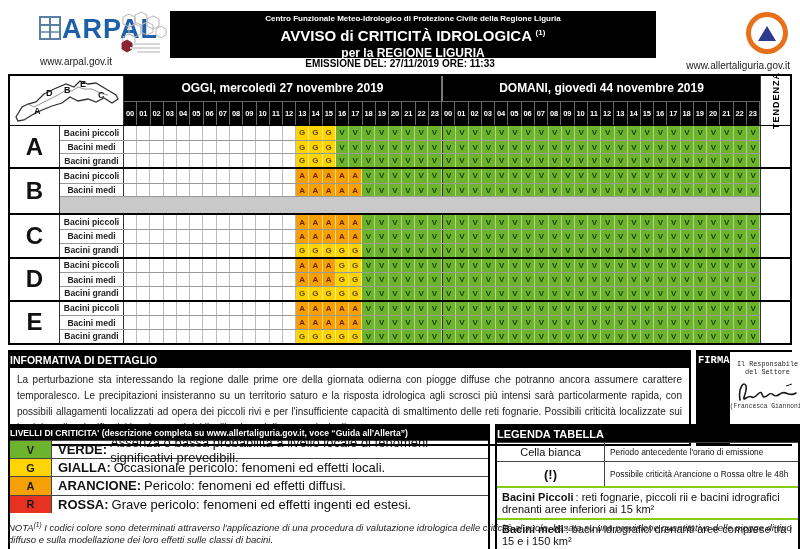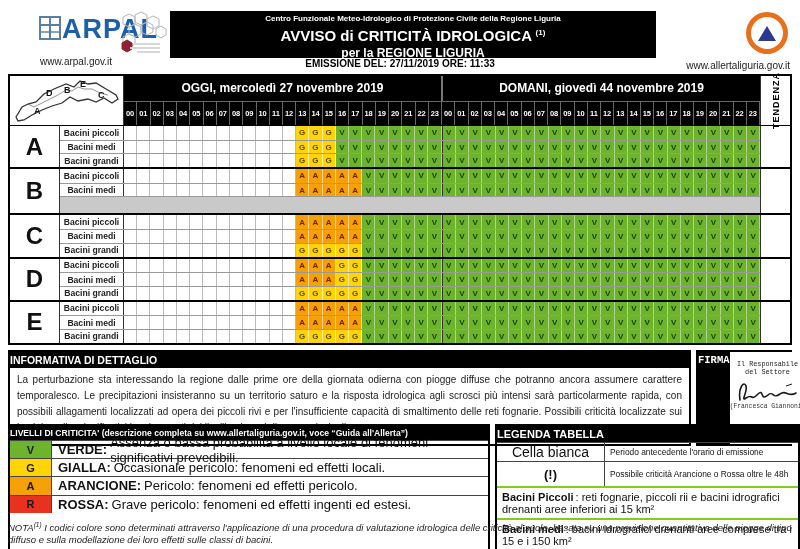--- a/index.html
+++ b/index.html
@@ -69,21 +69,21 @@
 
   
   .legwrap { position:absolute; left:8px; top:424px; width:792px; display:flex; }
   .levels { width:482px; border:2px solid #000; }
   .lvlrow { display:flex; height:18.2px; border-top:1px solid #444; }
   .lvlchip { width:42px; display:flex; align-items:center; justify-content:center; font-weight:bold; font-size:11px; color:#1a1a1a; border-right:1px solid #444; }
   .lvltext { flex:1; font-size:13px; color:#111; display:flex; align-items:center; padding-left:6px; }
   .lvltext b { margin-right:3px; }
   .legtab { flex:1; margin-left:5px; border:2px solid #000; }
   .ltrow { display:flex; border-top:1px solid #444; align-items:stretch; }
-  .ltkey { width:108px; display:flex; align-items:center; justify-content:center; font-size:14px; color:#111; border-right:1px solid #444; }
+  .ltkey { width:108px; display:flex; align-items:center; justify-content:center; font-size:11px; color:#111; border-right:1px solid #444; }
   .ltkey.big { font-size:13px; font-weight:bold; }
   .ltval { flex:1; font-size:8.4px; color:#111; display:flex; align-items:center; padding:3px 5px; }
   .ltfull { font-size:11px; color:#111; padding:3px 5px; border-top:2px solid #84cc16; }
   .ltfull b { margin-right:2px; }
   .ltrow.r1 { height:19px; } .ltrow.r2 { height:25px; }
 
   
   .nota { position:absolute; left:8px; top:519px; width:784px; font-style:italic; font-size:9.5px; color:#222; line-height:12px; }
   .nota sup { font-size:6.5px; }
 </style>
@@ -1023,21 +1023,21 @@
             <div class="lvlchip" style="background: rgb(255, 212, 4);">G</div>
             <div class="lvltext">
               <b>GIALLA:</b>
               <span>Occasionale pericolo: fenomeni ed effetti locali.</span>
             </div>
           </div>
           <div class="lvlrow">
             <div class="lvlchip" style="background: rgb(245, 160, 4);">A</div>
             <div class="lvltext">
               <b>ARANCIONE:</b>
-              <span>Pericolo: fenomeni ed effetti pericolo.</span>
+              <span>Pericolo: fenomeni ed effetti diffusi.</span>
             </div>
           </div>
           <div class="lvlrow">
             <div class="lvlchip" style="background: rgb(231, 49, 33);">R</div>
             <div class="lvltext">
               <b>ROSSA:</b>
               <span>Grave pericolo: fenomeni ed effetti ingenti ed estesi.</span>
             </div>
           </div>
         </div>

